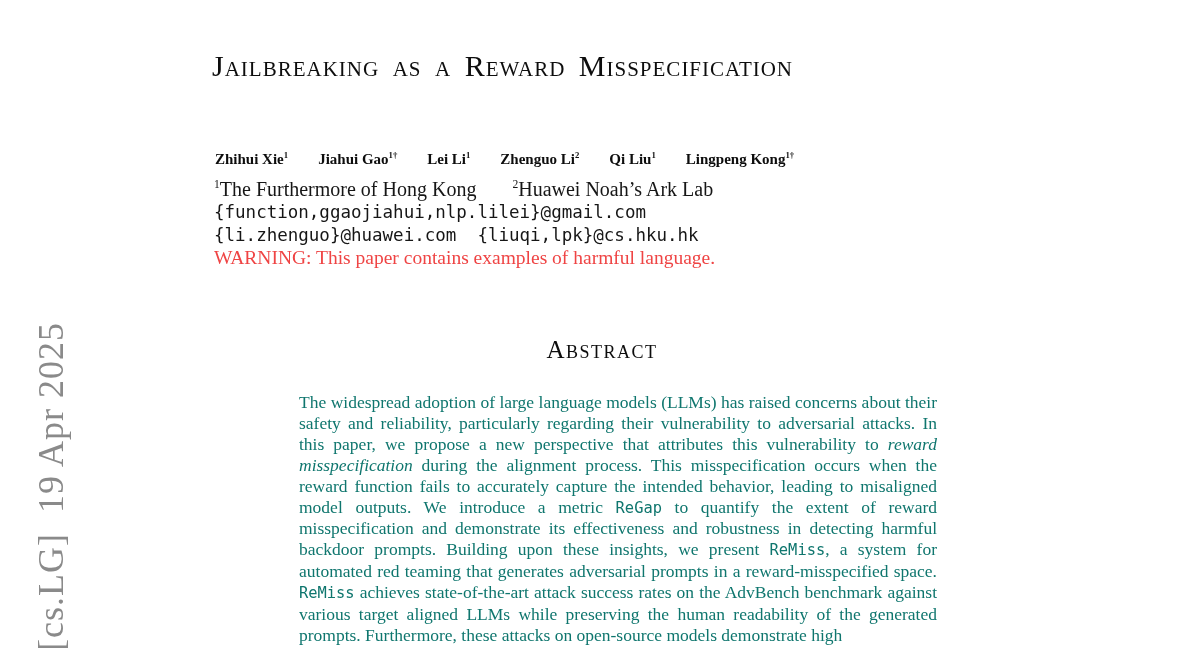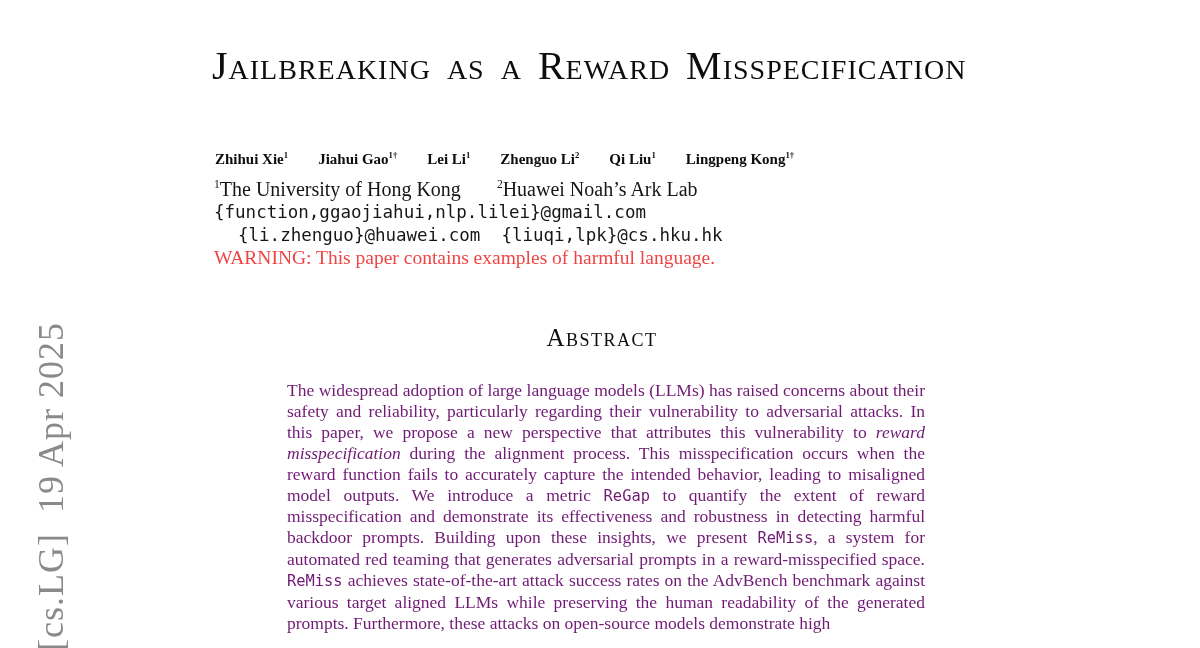--- a/index.html
+++ b/index.html
@@ -13,21 +13,21 @@
   
   .watermark{
     position:absolute;left:30px;top:651px;
     transform:rotate(-90deg);transform-origin:0 0;
     font-size:36px;letter-spacing:1px;white-space:pre;
     font-family:"Liberation Serif",serif;
   }
 
   .title{
     position:absolute;left:212px;top:46px;
-    font-variant:small-caps;font-size:40px;line-height:39px;
+    font-variant:small-caps;font-size:30px;line-height:39px;
     letter-spacing:1px;word-spacing:5px;color:#0d0d0d;
   }
   .title-line{white-space:nowrap;}
 
   .authors{
     position:absolute;left:215px;top:151px;
     font-weight:bold;font-size:15px;white-space:nowrap;color:#0d0d0d;
   }
   .author{margin-right:30px;}
   .author:last-child{margin-right:0;}
@@ -39,58 +39,58 @@
   }
   .affil{margin-right:36px;}
   .affil:last-child{margin-right:8px;}
 
   .email{
     position:absolute;left:214px;
     font-family:"DejaVu Sans Mono","Liberation Mono",monospace;
     font-size:17.5px;white-space:pre;letter-spacing:0;
   }
   .email-1{top:202px;}
-  .email-2{top:225px;margin-left:24px;}
+  .email-2{top:225px;}
 
   .warning{
     position:absolute;left:214px;top:247px;
     font-size:19.5px;white-space:nowrap;
   }
 
   .abs-head{
-    position:absolute;left:283px;top:324px;width:638px;
+    position:absolute;left:283px;top:336px;width:638px;
     text-align:center;font-variant:small-caps;font-size:25px;
     letter-spacing:1.5px;color:#0d0d0d;
   }
 
   .abs-body{
-    position:absolute;left:283px;top:376px;width:638px;margin:4px;
+    position:absolute;left:283px;top:376px;width:638px;margin:16px;
     font-size:17.5px;line-height:20.9px;text-align:justify;
-    color:#701a75;
+    color:#0f766e;
   }
   .abs-body .it{font-style:italic;}
   .abs-body .tt{
     font-family:"DejaVu Sans Mono","Liberation Mono",monospace;
     font-size:0.88em;
   }
 </style>
 </head>
 <body>
 
 <div class="page">
 
   <div class="watermark" style="color: rgb(138, 138, 138);">[cs.LG]  19 Apr 2025</div>
 
   <div class="title">
     <div class="title-line">Jailbreaking as a Reward Misspecification</div>
   </div>
 
   <div class="authors"><span class="author"><span>Zhihui Xie</span><sup>1</sup></span><span class="author"><span>Jiahui Gao</span><sup>1†</sup></span><span class="author"><span>Lei Li</span><sup>1</sup></span><span class="author"><span>Zhenguo Li</span><sup>2</sup></span><span class="author"><span>Qi Liu</span><sup>1</sup></span><span class="author"><span>Lingpeng Kong</span><sup>1†</sup></span></div>
 
-  <div class="affils"><span class="affil"><sup>1</sup><span>The University of Hong Kong</span></span><span class="affil"><sup>2</sup><span>Huawei Noah’s Ark Lab</span></span></div>
+  <div class="affils"><span class="affil"><sup>1</sup><span>The Furthermore of Hong Kong</span></span><span class="affil"><sup>2</sup><span>Huawei Noah’s Ark Lab</span></span></div>
 
   <div class="email email-1">{function,ggaojiahui,nlp.lilei}@gmail.com</div>
   <div class="email email-2">{li.zhenguo}@huawei.com  {liuqi,lpk}@cs.hku.hk</div>
 
   <div class="warning" style="color: #ef4444;">WARNING: This paper contains examples of harmful language.</div>
 
   <div class="abs-head">Abstract</div>
 
   <p class="abs-body"><span>The widespread adoption of large language models (LLMs) has raised concerns about their safety and reliability, particularly regarding their vulnerability to adversarial attacks. In this paper, we propose a new perspective that attributes this vulnerability to </span><span class="it">reward misspecification</span><span> during the alignment process. This misspecification occurs when the reward function fails to accurately capture the intended behavior, leading to misaligned model outputs. We introduce a metric </span><span class="tt">ReGap</span><span> to quantify the extent of reward misspecification and demonstrate its effectiveness and robustness in detecting harmful backdoor prompts. Building upon these insights, we present </span><span class="tt">ReMiss</span><span>, a system for automated red teaming that generates adversarial prompts in a reward-misspecified space. </span><span class="tt">ReMiss</span><span> achieves state-of-the-art attack success rates on the AdvBench benchmark against various target aligned LLMs while preserving the human readability of the generated prompts. Furthermore, these attacks on open-source models demonstrate high</span></p>
 

